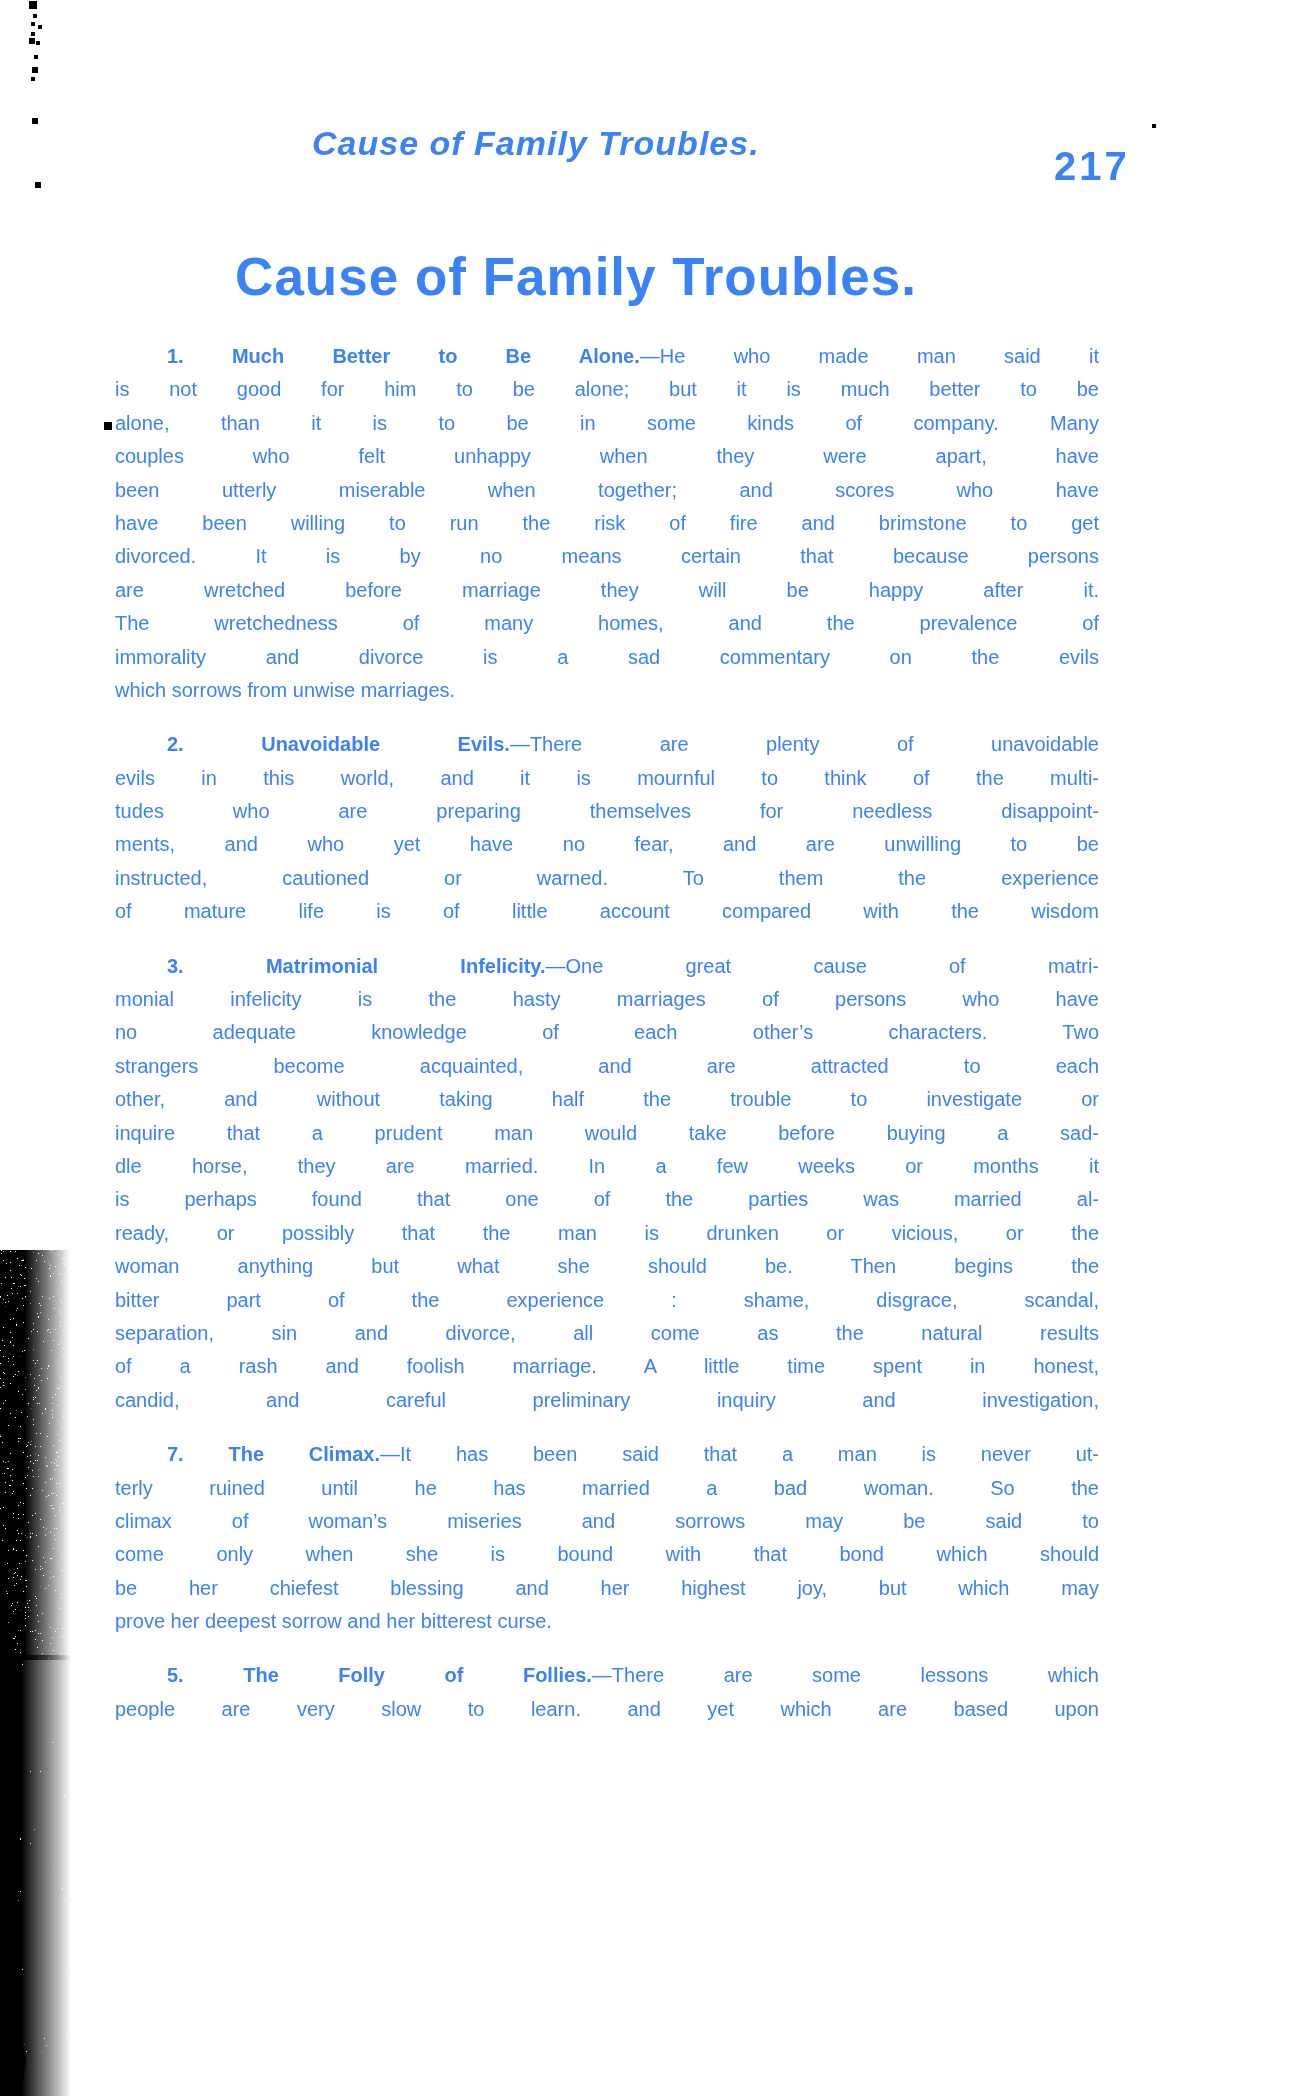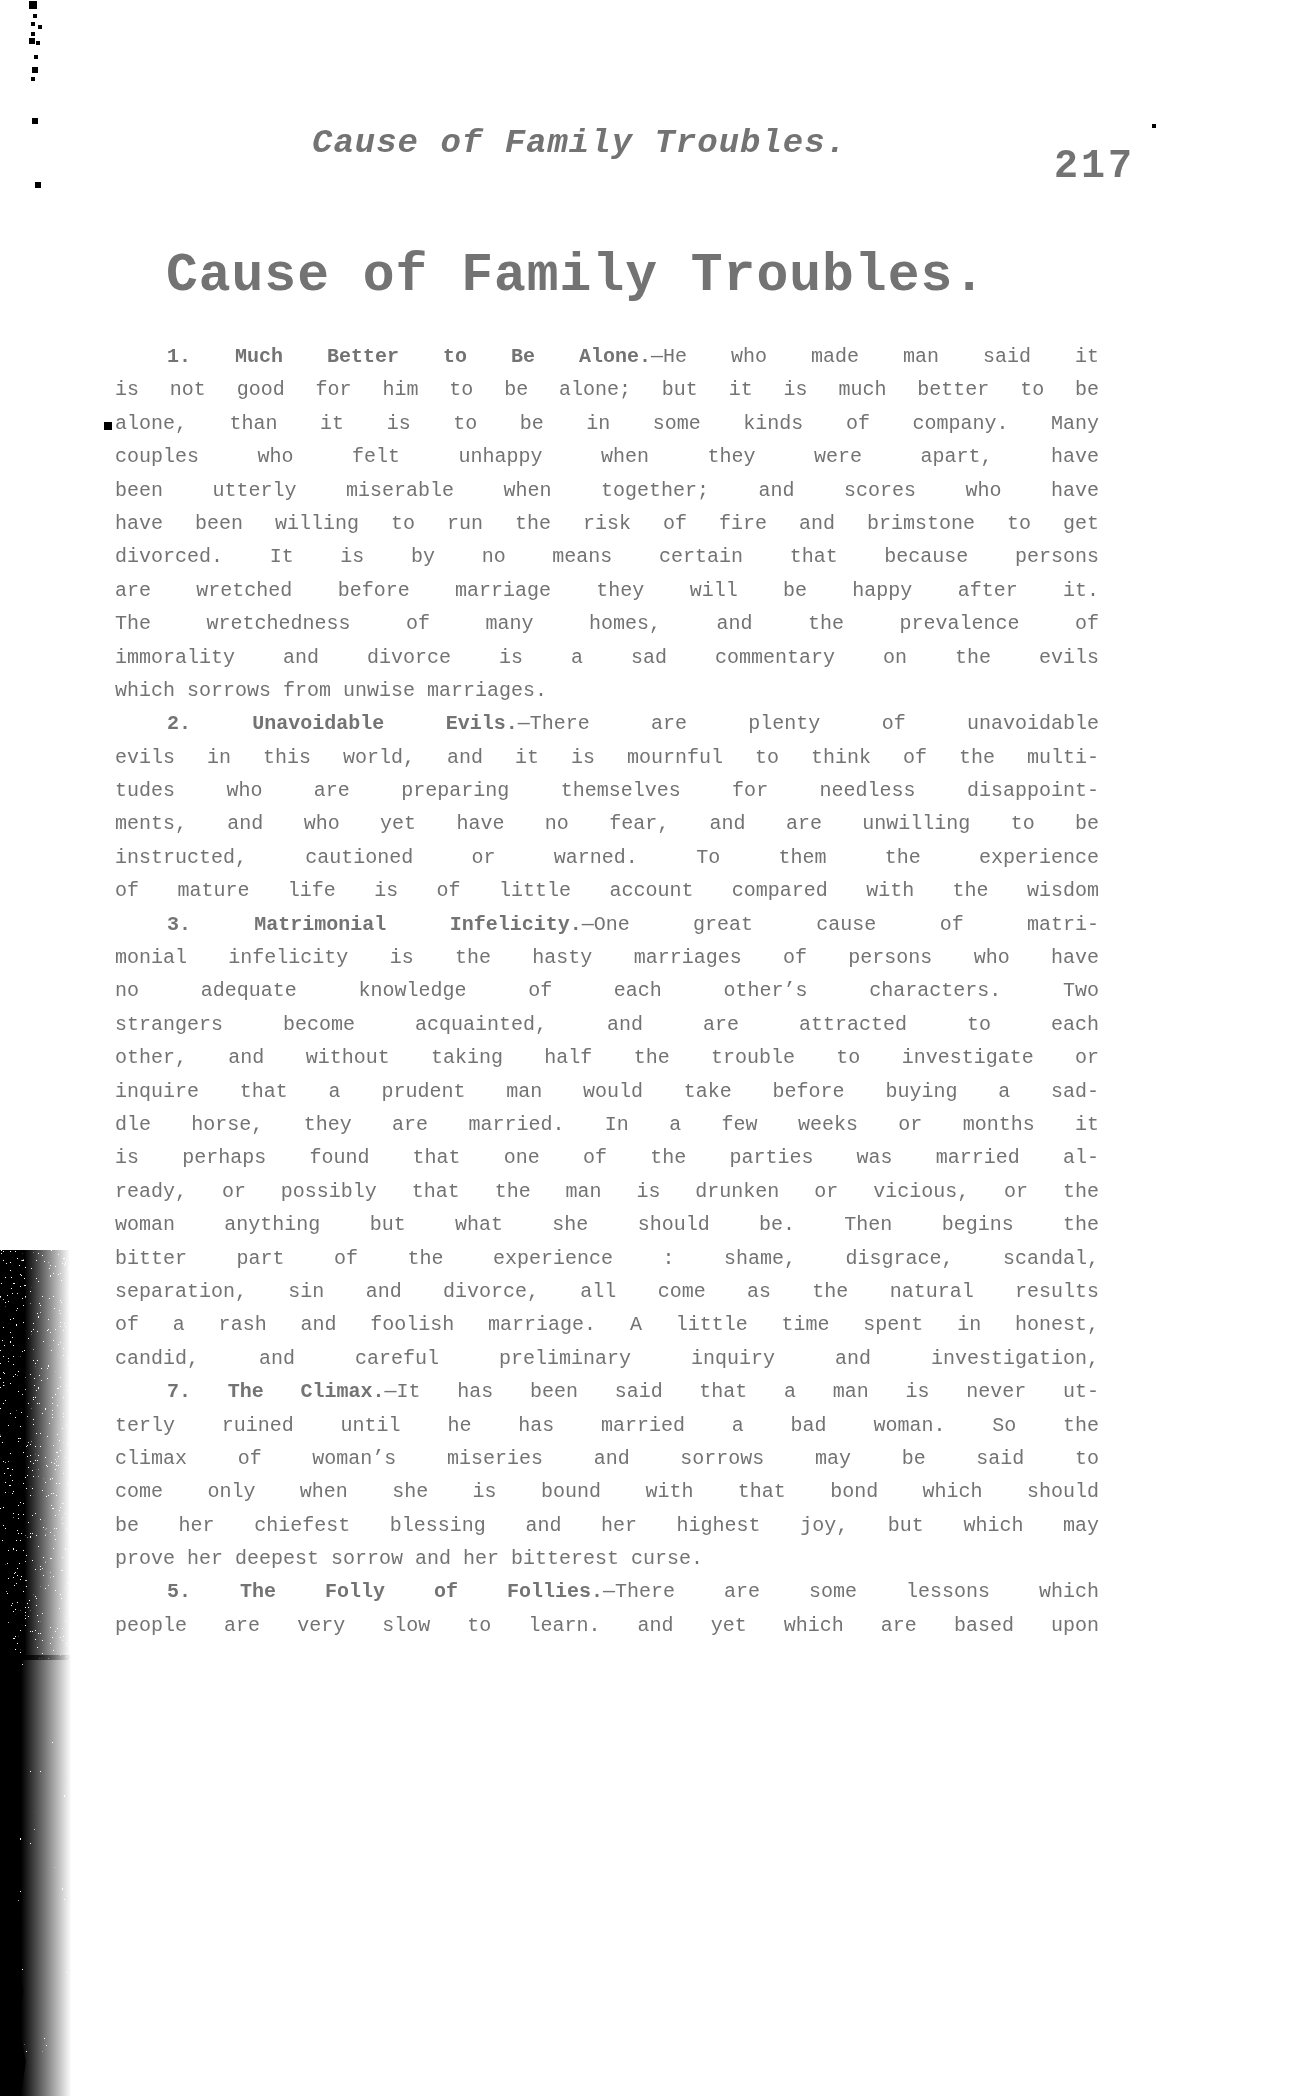--- a/index.html
+++ b/index.html
@@ -1,21 +1,21 @@
 <!DOCTYPE html>
 <html><head>
 <meta charset="utf-8">
 <style>
   html,body{margin:0;padding:0;background:#ffffff;}
   .page{
     position:relative;
     width:1184px;height:2096px;
     background:#ffffff;
-    color:#737373;
-    font-family:Liberation Mono, monospace;
+    color:#3b82f6;
+    font-family:Liberation Sans, sans-serif;
     overflow:hidden;
   }
   .rh-title{
     position:absolute;left:312px;top:124px;
     font-style:italic;font-weight:700;font-size:34px;letter-spacing:1px;
     white-space:nowrap;
   }
   .rh-page{
     position:absolute;left:1054px;top:144px;
     font-size:40px;font-weight:700;letter-spacing:3px;
@@ -23,21 +23,21 @@
   }
   .title{
     position:absolute;left:84px;top:246px;width:984px;margin:0;
     font-size:53px;font-weight:700;text-align:center;letter-spacing:1px;
     white-space:nowrap;
   }
   .body-text{
     position:absolute;left:115px;top:340px;width:984px;
     font-size:20px;
   }
-  .paragraph{}
+  .paragraph{margin-top:21px;}
   .paragraph:first-child{margin-top:0;}
   .line{
     height:33.4px;line-height:33.4px;overflow:hidden;
     text-align:justify;text-align-last:justify;
     white-space:normal;
   }
   .line.first{text-indent:52px;}
   .line.last{text-align-last:left;}
   .line b{font-weight:700;}
   

